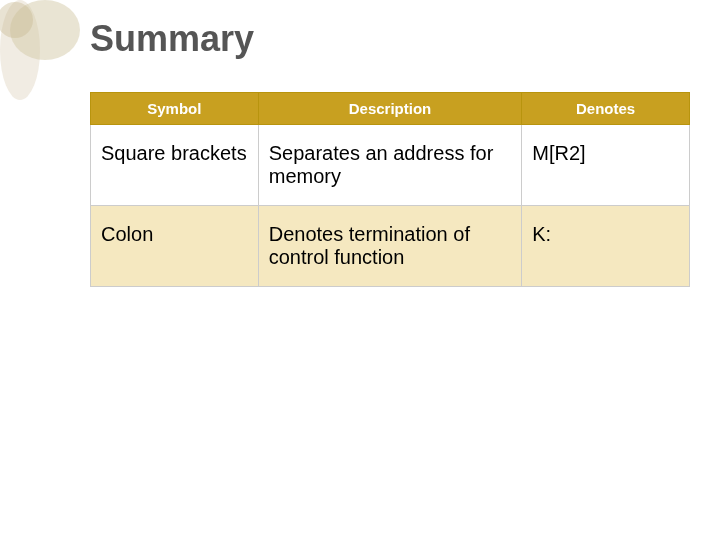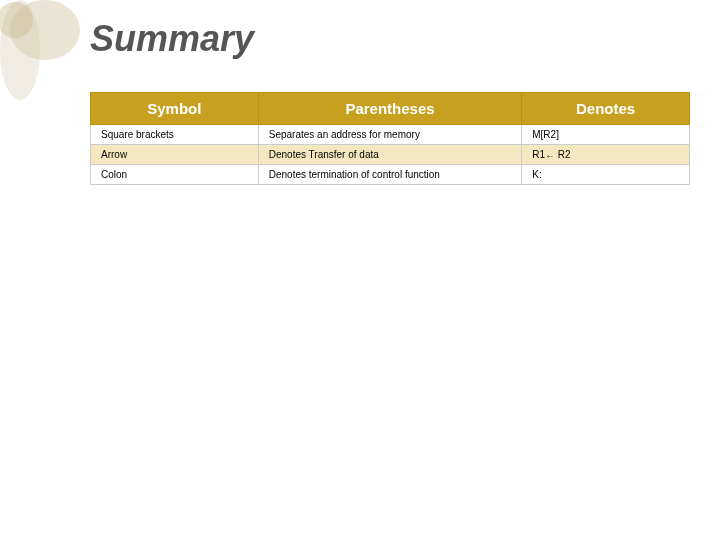--- a/index.html
+++ b/index.html
@@ -27,21 +27,20 @@
       position: relative;
       z-index: 1;
       padding: 18px 30px 10px 90px;
     }
 
     .page-title {
       font-size: 36px;
       font-weight: bold;
       color: #555;
       margin-bottom: 32px;
-      font-style: italic;
     }
 
     table {
       width: 100%;
       border-collapse: collapse;
       table-layout: fixed;
       margin-top: 24px;
     }
 
     col.col-symbol { width: 28%; }
@@ -52,23 +51,23 @@
       background: #c8a020;
       color: #fff;
       font-weight: bold;
       font-size: 15px;
       padding: 7px 10px;
       border: 1px solid #b8940e;
       text-align: center;
     }
 
     tbody tr td {
-      padding: 4px 10px;
+      padding: 17px 10px;
       border: 1px solid #ccc;
-      font-size: 10px;
+      font-size: 20px;
       vertical-align: top;
     }
 
     tbody tr:nth-child(odd) td {
       background: #fff;
     }
 
     tbody tr:nth-child(even) td {
       background: #f5e8c0;
     }
@@ -89,34 +88,29 @@
 
   <table>
     <colgroup>
       <col class="col-symbol">
       <col class="col-desc">
       <col class="col-ex">
     </colgroup>
     <thead>
       <tr>
         <th>Symbol</th>
-        <th>Parentheses</th>
+        <th>Description</th>
         <th>Denotes</th>
       </tr>
     </thead>
     <tbody id="table-body">
     <tr>
           <td>Square brackets</td>
           <td>Separates an address for memory</td>
           <td>M[R2]</td>
-        </tr>
-        <tr>
-          <td>Arrow</td>
-          <td>Denotes Transfer of data</td>
-          <td>R1← R2</td>
         </tr>
         <tr>
           <td>Colon</td>
           <td>Denotes termination of control function</td>
           <td>K:</td>
         </tr>
       </tbody>
   </table>
 </div>
 

